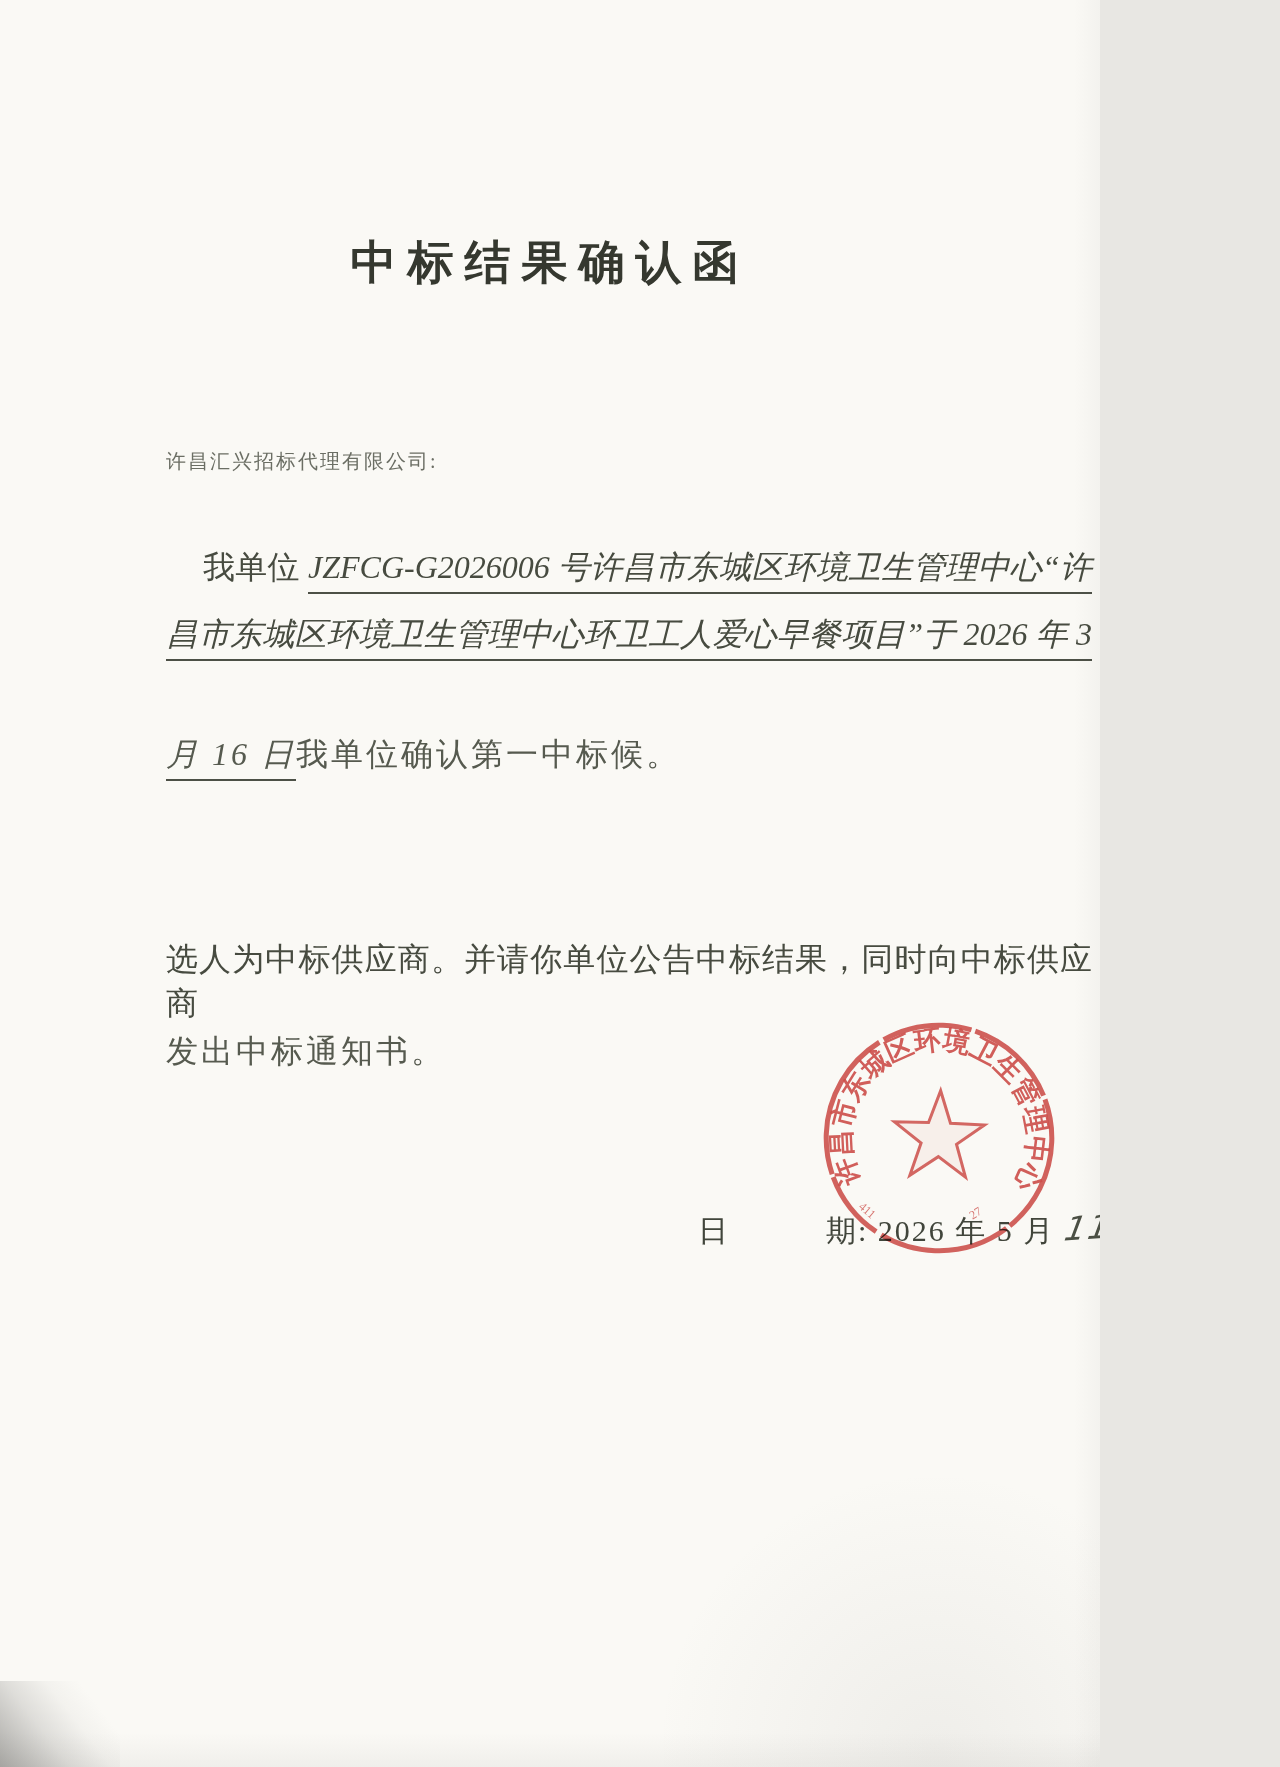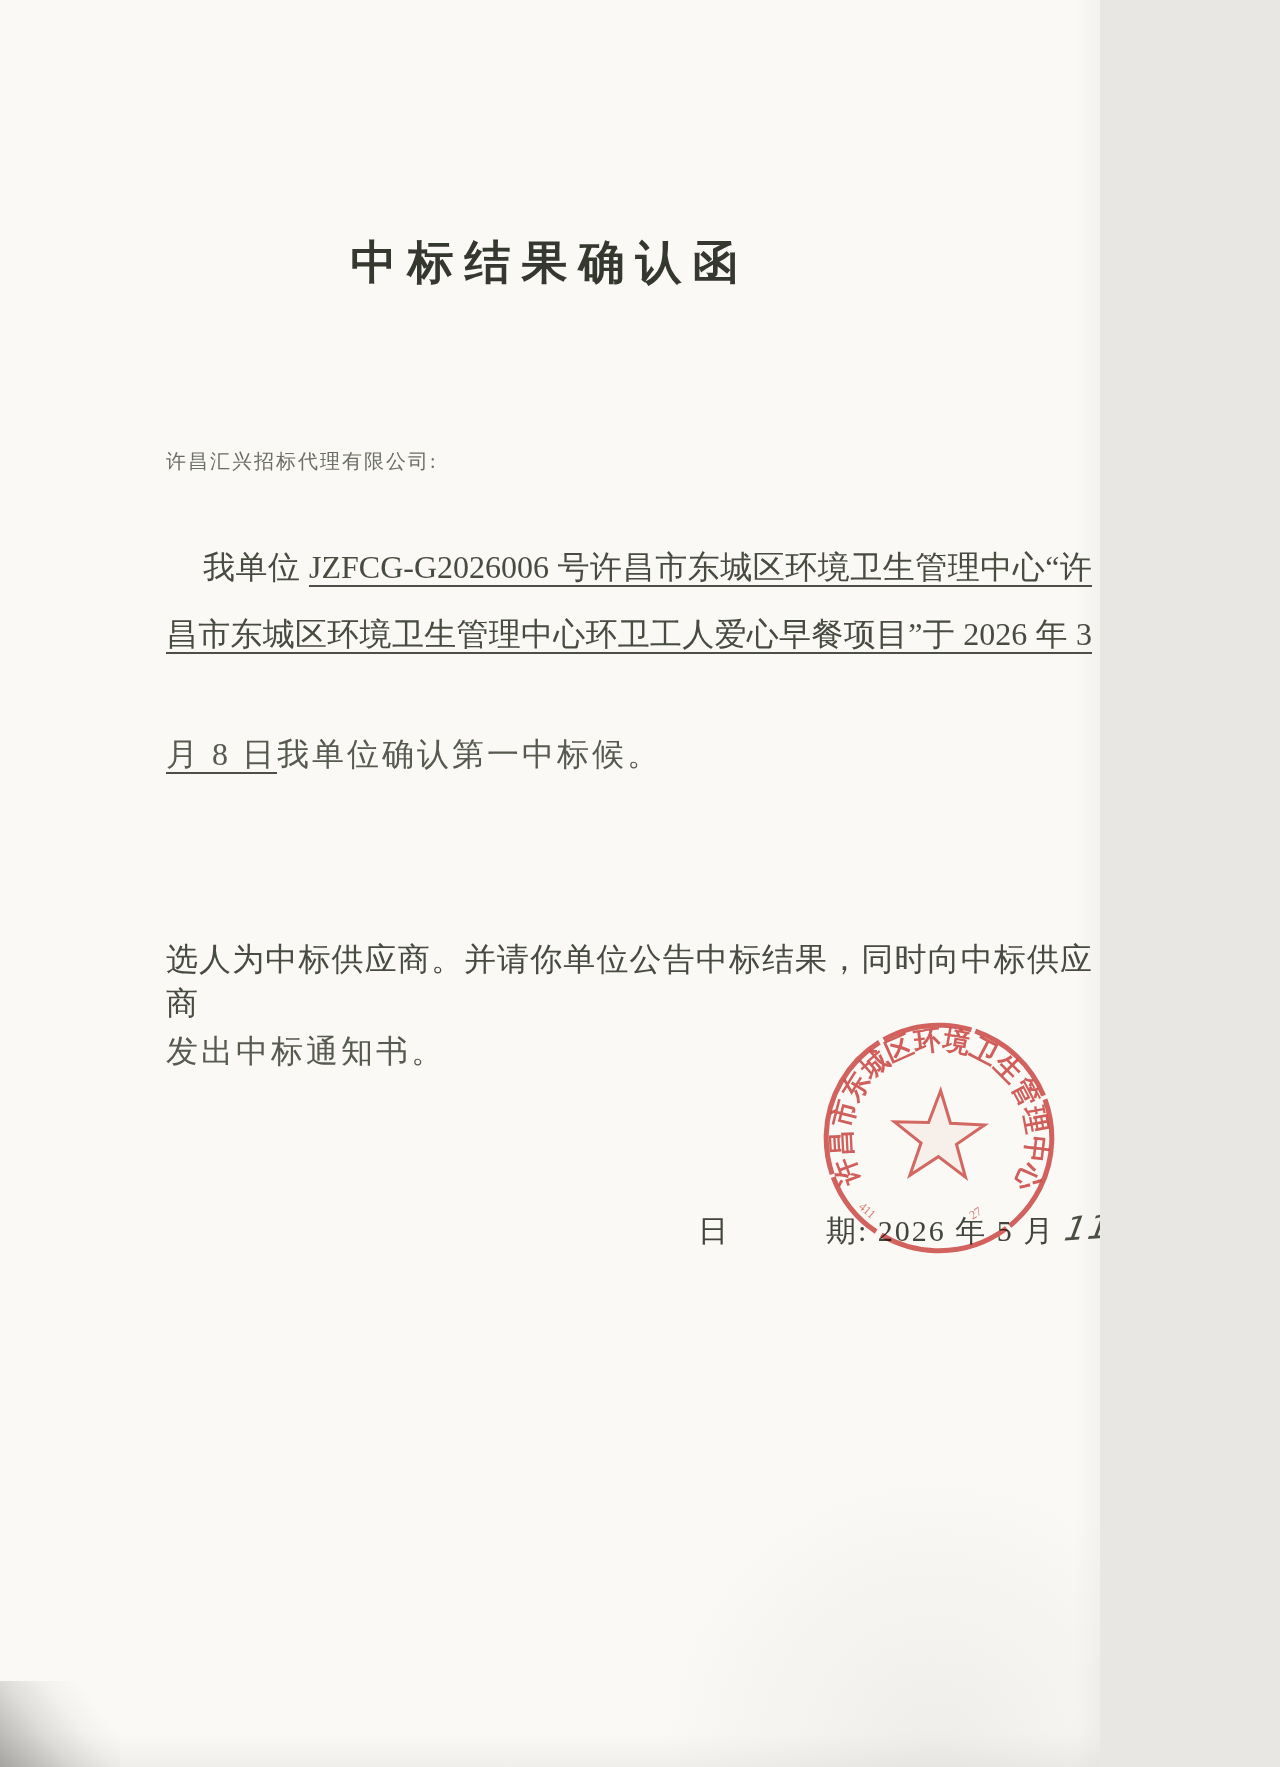--- a/index.html
+++ b/index.html
@@ -32,21 +32,21 @@
   .bline{
     position:absolute;left:166px;width:926px;
     font-size:32px;color:#474b40;letter-spacing:1px;
     white-space:nowrap;
   }
   .bline.jfull{white-space:normal;text-align:justify;text-align-last:justify;letter-spacing:0;}
   .bline.indent{text-indent:37px;}
   .p1l1{top:546px}.p1l2{top:613px}.p1l3{top:733px}
   .p2l1{top:838px}.p2l2{top:938px}.p2l3{top:1030px}
   .p1l3,.p2l3{letter-spacing:3px;color:#565a4f;}
-  .u{border-bottom:2px solid #4c5046;}
+  .u{border-bottom:2px solid #4c5046;padding-bottom:7px;font-style:italic;}
   .purchaser{
     position:absolute;top:1120px;left:530px;
     font-size:28px;letter-spacing:1px;color:#3e4238;
     white-space:nowrap;
   }
   .purchaser .gap{display:inline-block;width:14px;}
   .dateline{
     position:absolute;top:1210px;left:698px;
     font-size:30px;letter-spacing:2px;color:#41453b;
     white-space:nowrap;
@@ -71,21 +71,21 @@
 <body>
 
 <div class="page">
 
   <div class="title">中标结果确认函</div>
 
   <div class="addressee">许昌汇兴招标代理有限公司:</div>
 
   <div class="bline jfull indent p1l1"><span>我单位 </span><span class="u">JZFCG-G2026006 号许昌市东城区环境卫生管理中心“许</span></div>
   <div class="bline jfull p1l2"><span class="u">昌市东城区环境卫生管理中心环卫工人爱心早餐项目”于 2026 年 3</span></div>
-  <div class="bline p1l3"><span class="u">月 8 日</span><span>我单位确认第一中标候。</span></div>
+  <div class="bline p1l3"><span class="u">月 16 日</span><span>我单位确认第一中标候。</span></div>
   <div class="bline p2l3"><span>发出中标通知书。</span></div>
   <div class="bline jfull p2l2"><span>选人为中标供应商。并请你单位公告中标结果，同时向中标供应商</span></div>
 
 
   <div class="dateline">
     <span>日</span><span class="gap"></span><span>期:</span>
     <span>2026 年 5 月</span><span class="hand-day">11</span><span class="faded-day">日</span>
   </div>
 
   <div class="stamp">

